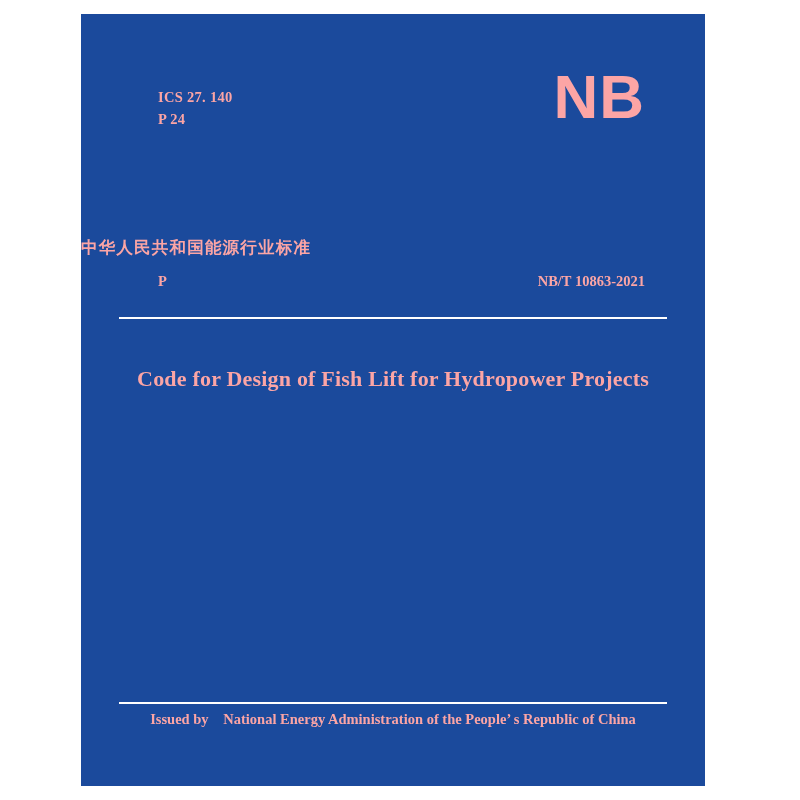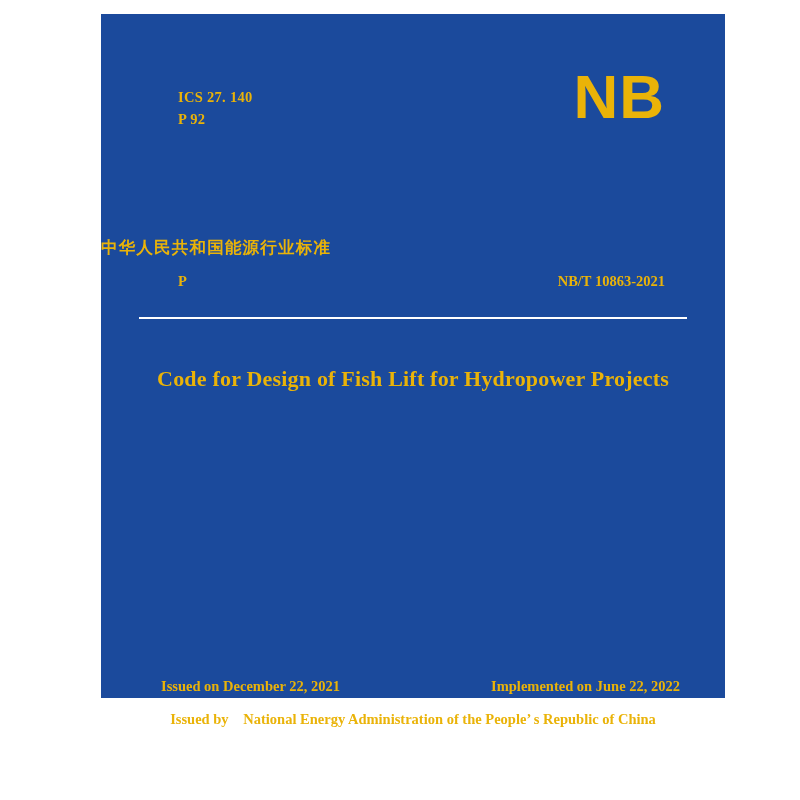--- a/index.html
+++ b/index.html
@@ -14,26 +14,26 @@
   }
   .page {
     position: relative;
     width: 800px;
     height: 800px;
     background: #ffffff;
     overflow: hidden;
   }
   .cover {
     position: absolute;
-    left: 101px;
+    left: 81px;
     top: 14px;
     width: 624px;
-    height: 684px;
+    height: 772px;
     background: #1b4a9c;
-    color: #eab308;
+    color: #fca5a5;
     box-sizing: border-box;
   }
   .ics-block {
     position: absolute;
     left: 77px;
     top: 72px;
     font-weight: bold;
     font-size: 14.5px;
     line-height: 1.55;
     letter-spacing: 0.3px;
@@ -141,41 +141,37 @@
   }
 </style>
 </head>
 <body>
 
 <div class="page">
   <div class="cover">
 
     <div class="ics-block">
       <div>ICS 27. 140</div>
-      <div>P 92</div>
+      <div>P 24</div>
     </div>
 
     <div class="nb-logo">NB</div>
 
 
     <div class="title-cn">中华人民共和国能源行业标准</div>
 
     <div class="code-row">
       <span>P</span>
       <span>NB/T 10863-2021</span>
     </div>
 
     <div class="rule-top"></div>
 
     <div class="doc-title-en">Code for Design of Fish Lift for Hydropower Projects</div>
 
-    <div class="dates-row">
-      <span>Issued on December 22, 2021</span>
-      <span>Implemented on June 22, 2022</span>
-    </div>
 
     <div class="rule-bottom"></div>
 
     <div class="issuer-row">
       <span class="issuer-label">Issued by</span>
       <span>National Energy Administration of the People’ s Republic of China</span>
     </div>
 
   </div>
 </div>

